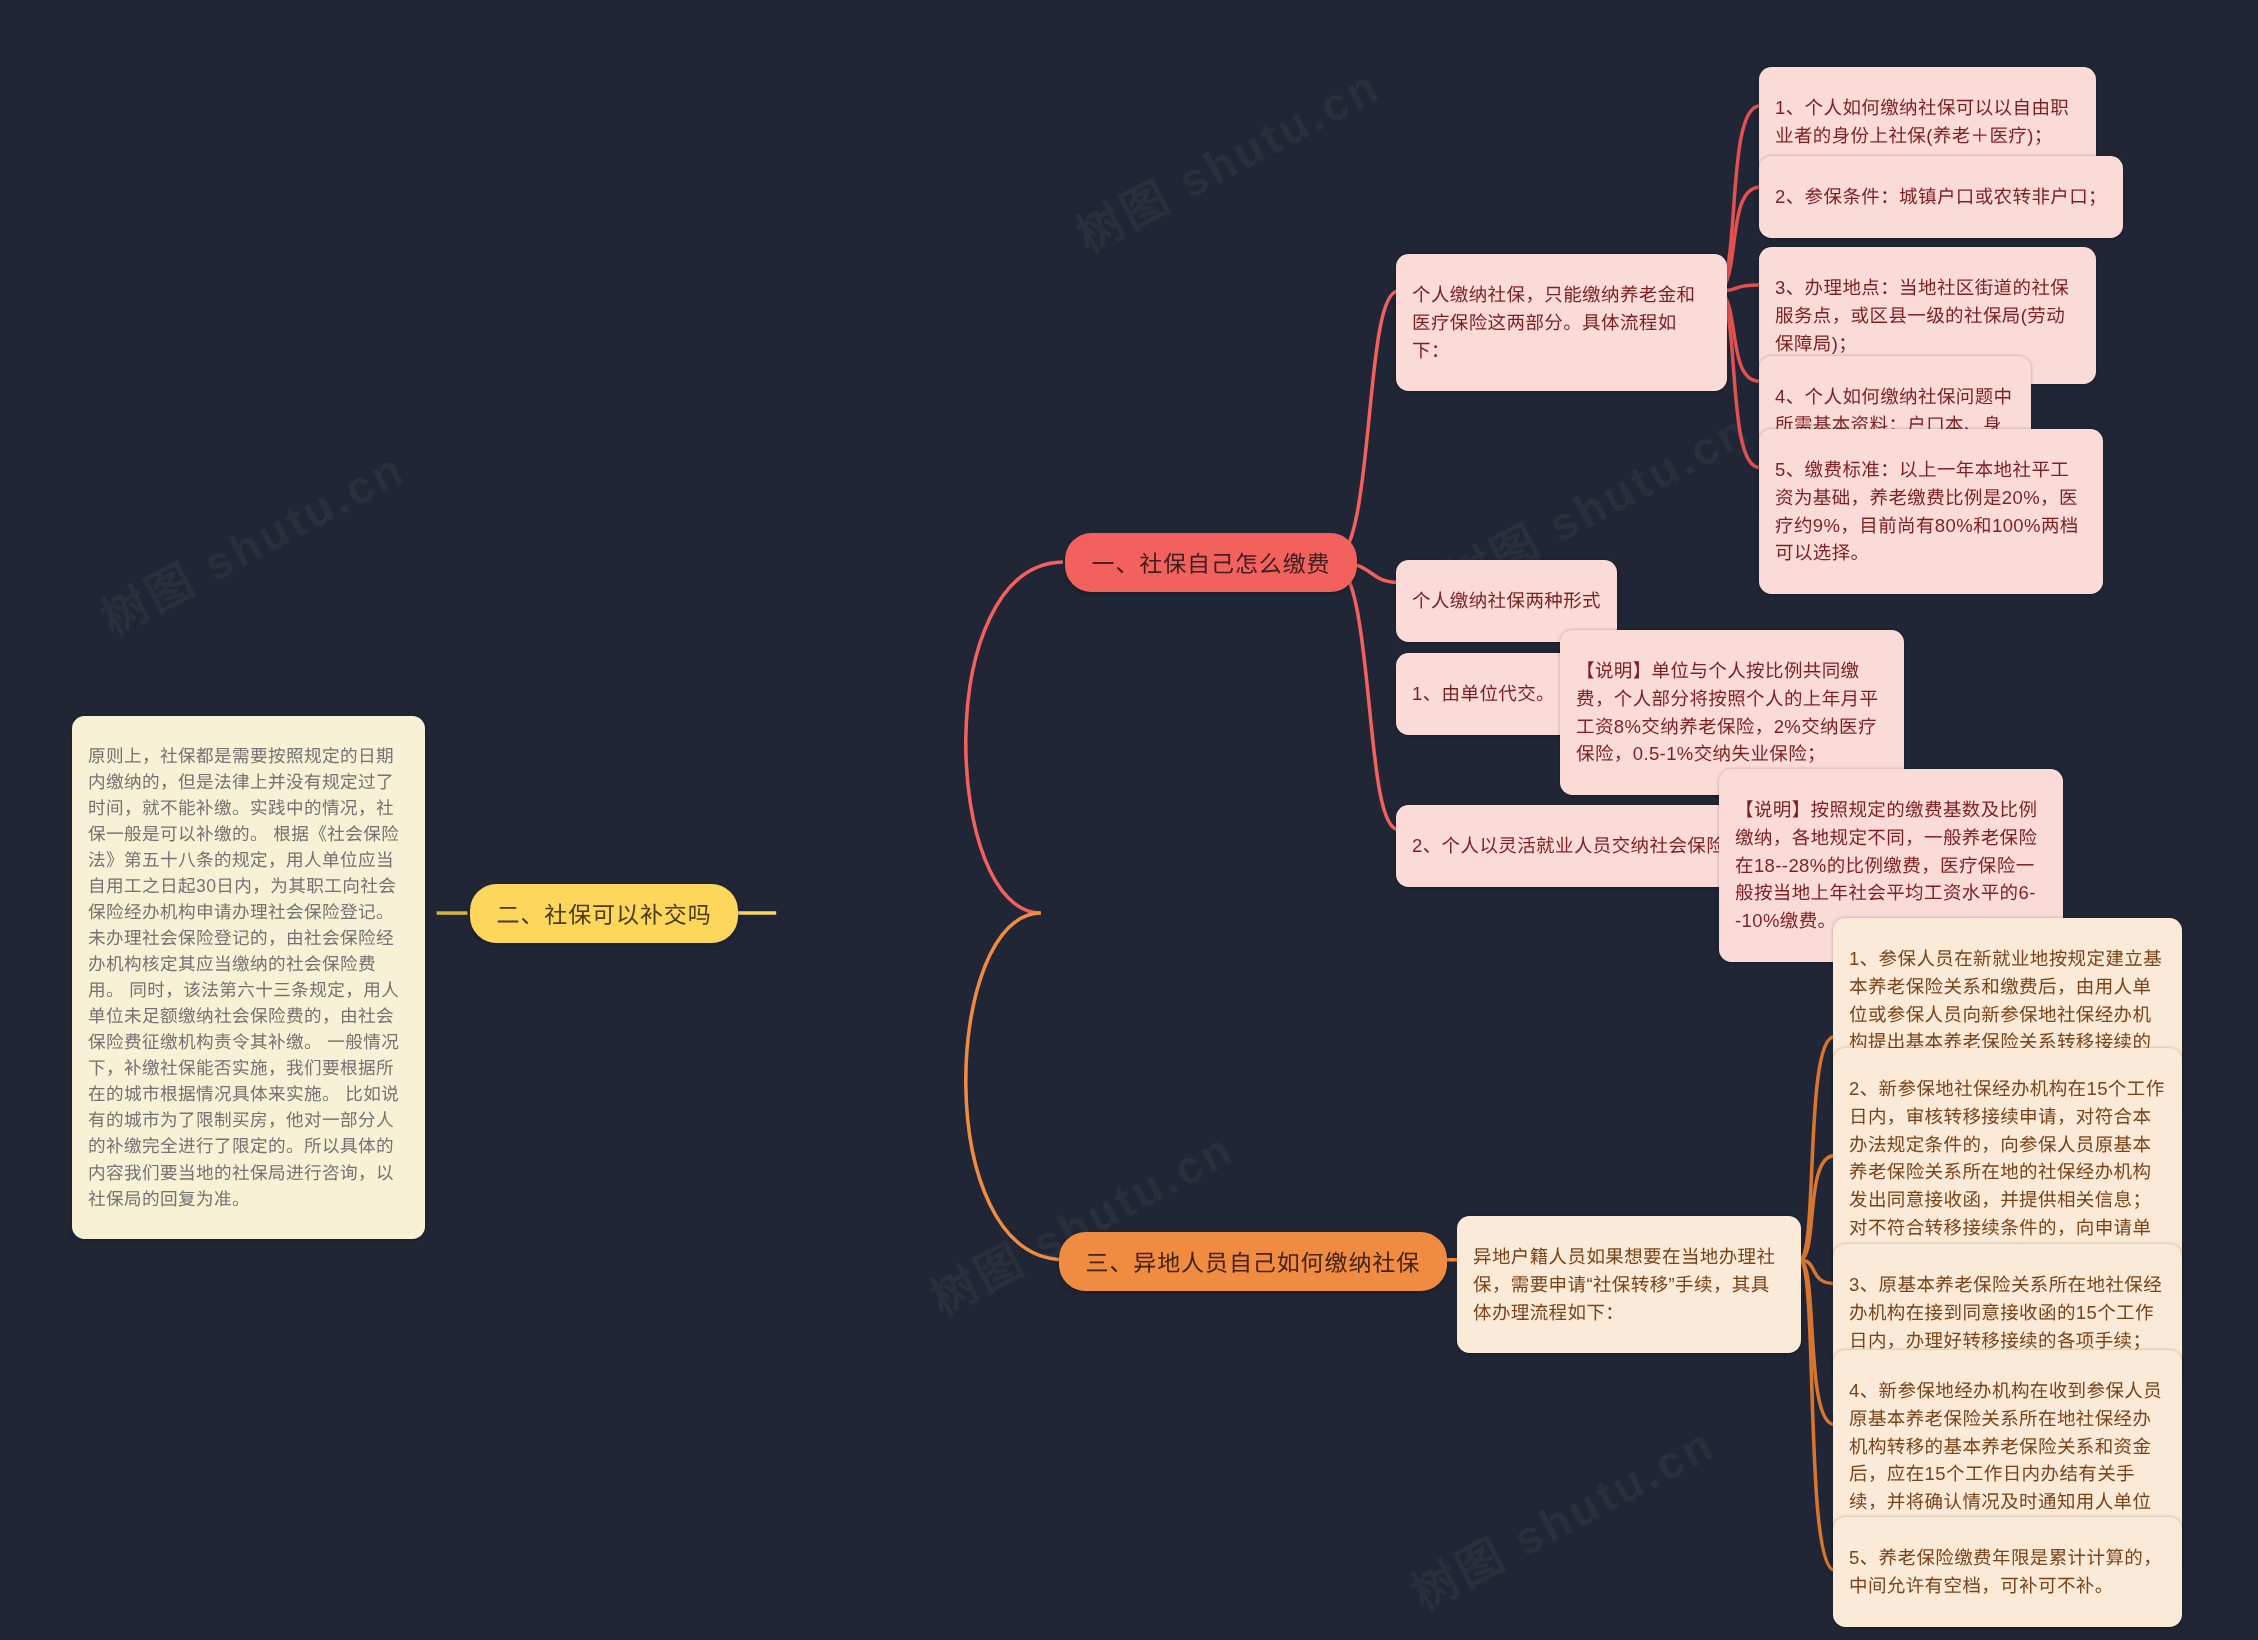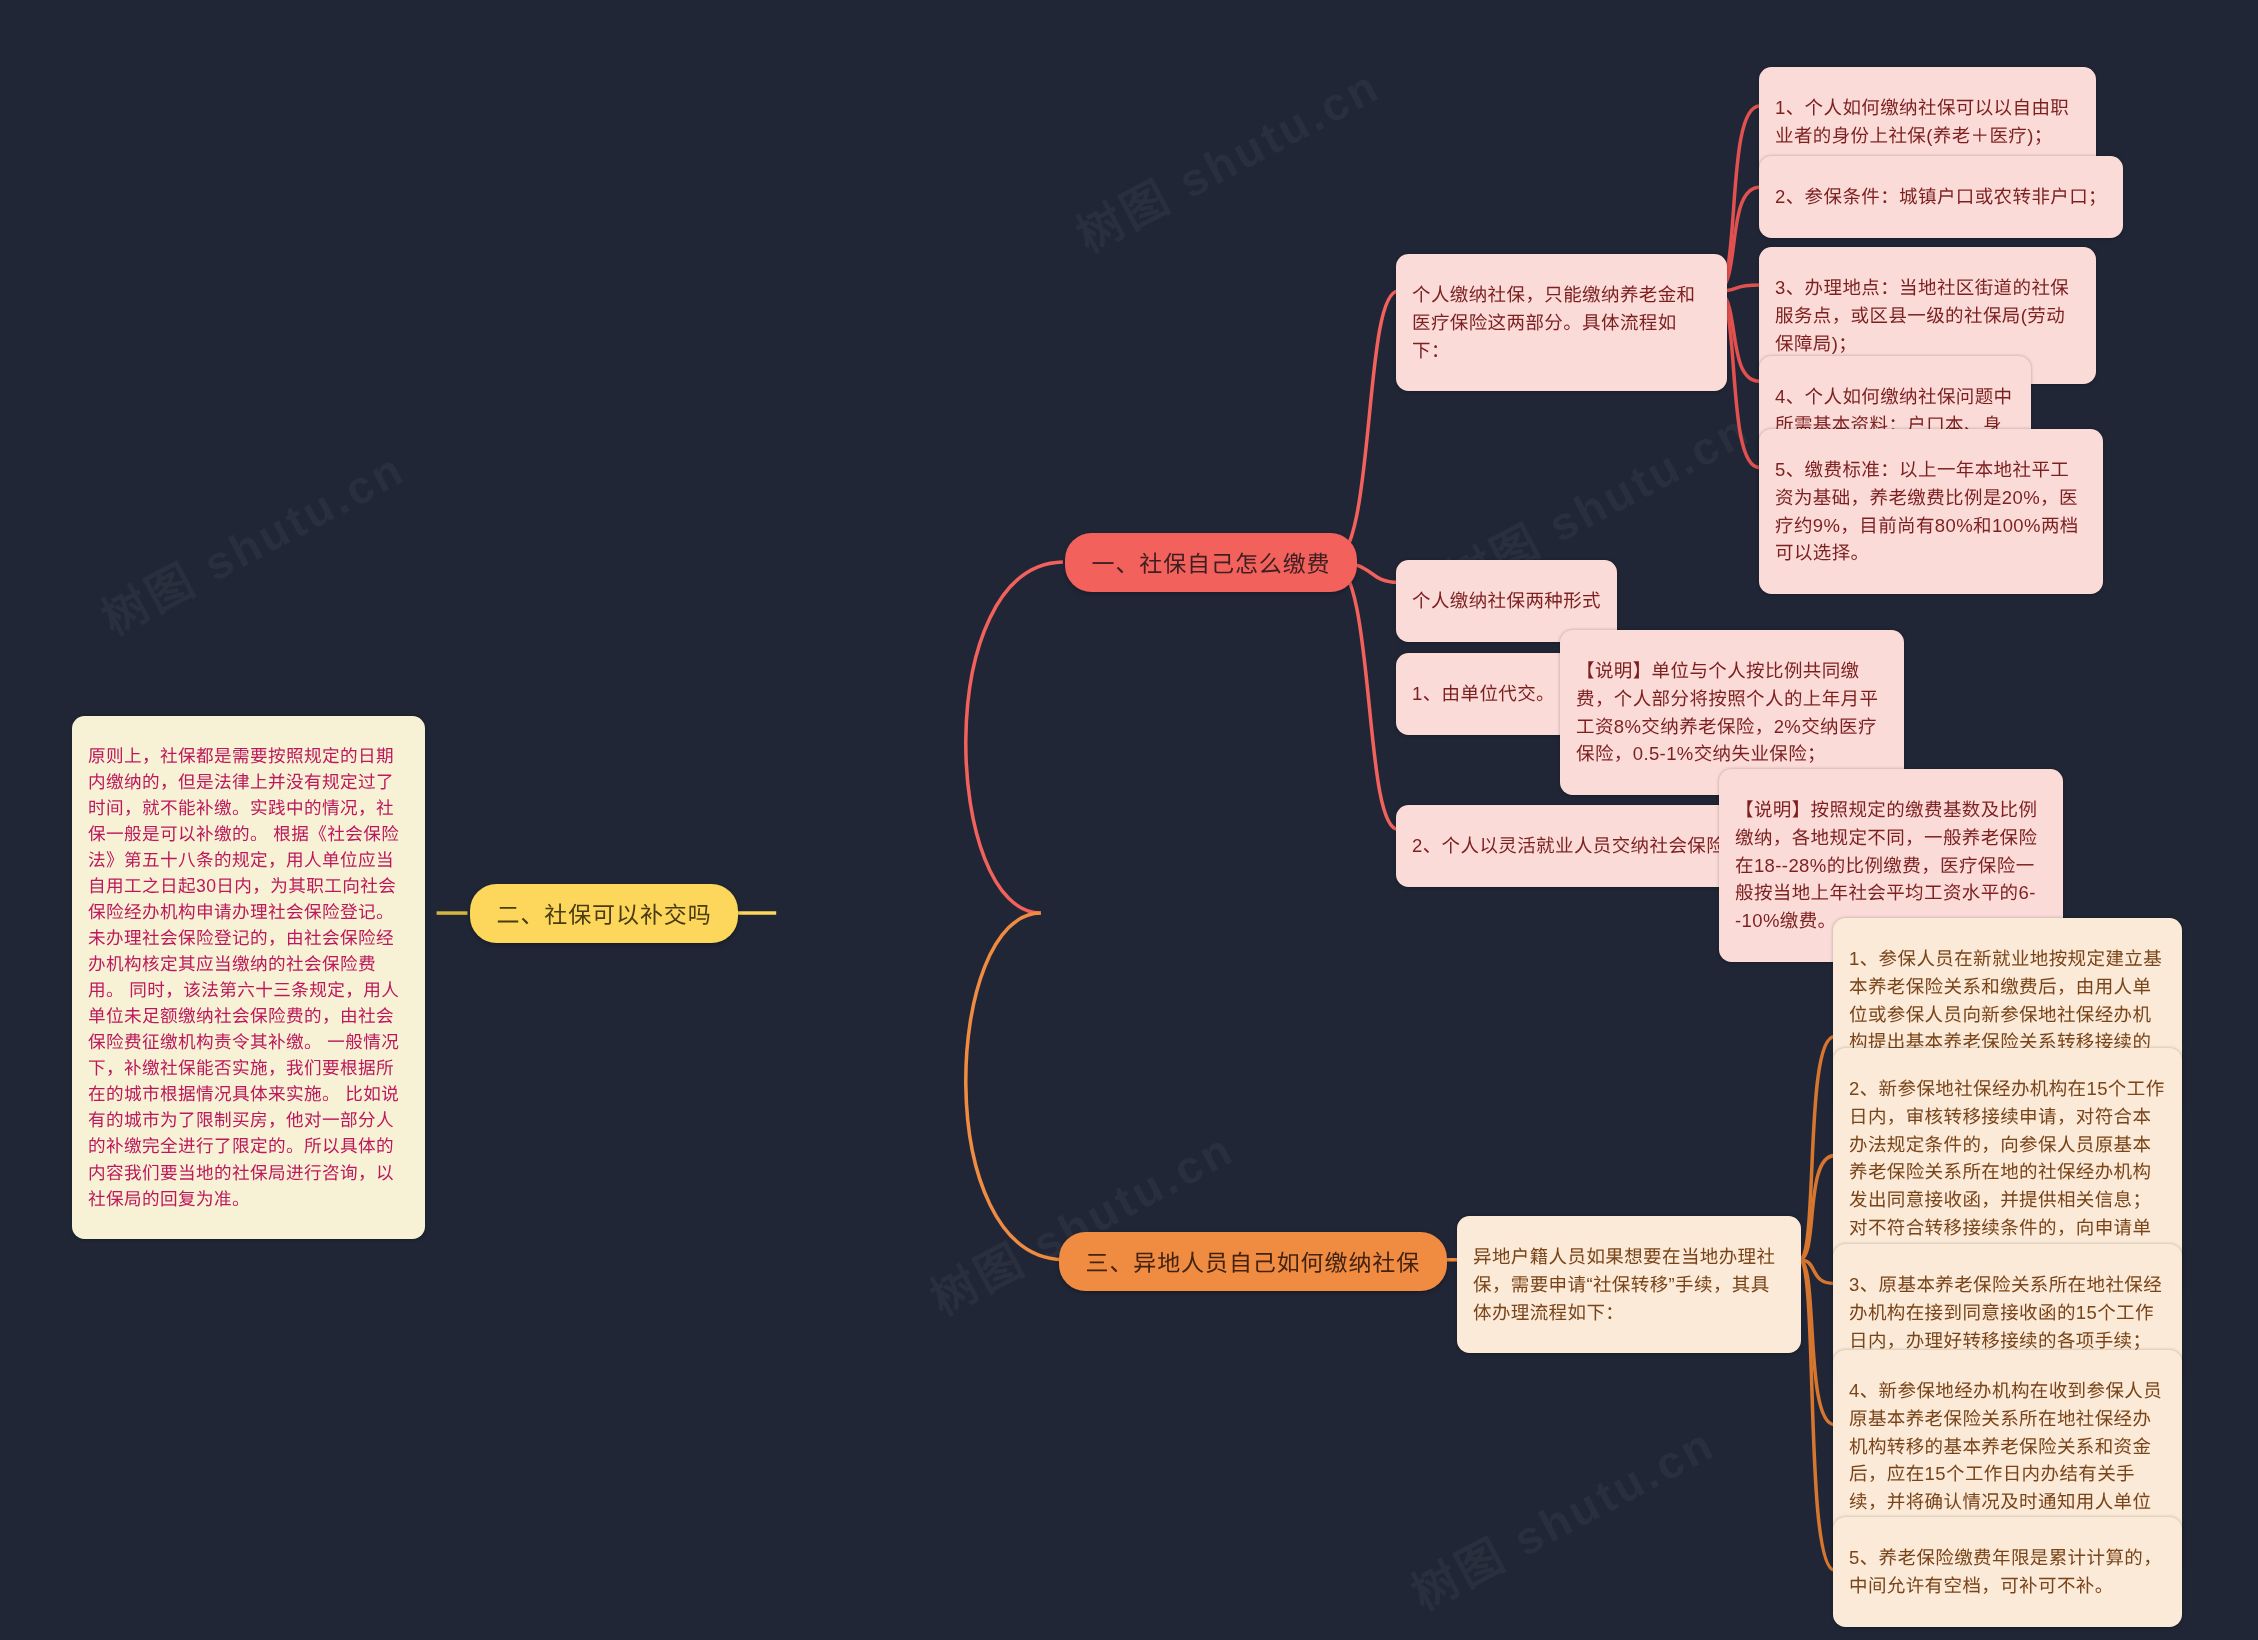--- a/index.html
+++ b/index.html
@@ -59,21 +59,21 @@
   .leaf {
     border-radius: 12.4px;
     padding: 27px 16px;
     font-size: 18.5px;
     line-height: 1.5;
     letter-spacing: 0.4px;
     box-shadow: 0 0.9px 3.5px rgba(0,0,0,.28);
   }
   .leaf.pink   { background: #fadbd8; color: #7c1f1f; }
   .leaf.cream  { background: #fbead7; color: #7a441a; }
-  .leaf.lemon  { background: #f7f2d5; color: #be185d; }
+  .leaf.lemon  { background: #f7f2d5; color: #737373; }
   .leaf.nowrap { white-space: nowrap; }
 </style>
 </head>
 <body>
 
 <div id="canvas">
 
   <div class="wm" style="left:84px; top:507px;">树图 shutu.cn</div>
   <div class="wm" style="left:913px; top:1187px;">树图 shutu.cn</div>
   <div class="wm" style="left:1394px; top:1482px;">树图 shutu.cn</div>

